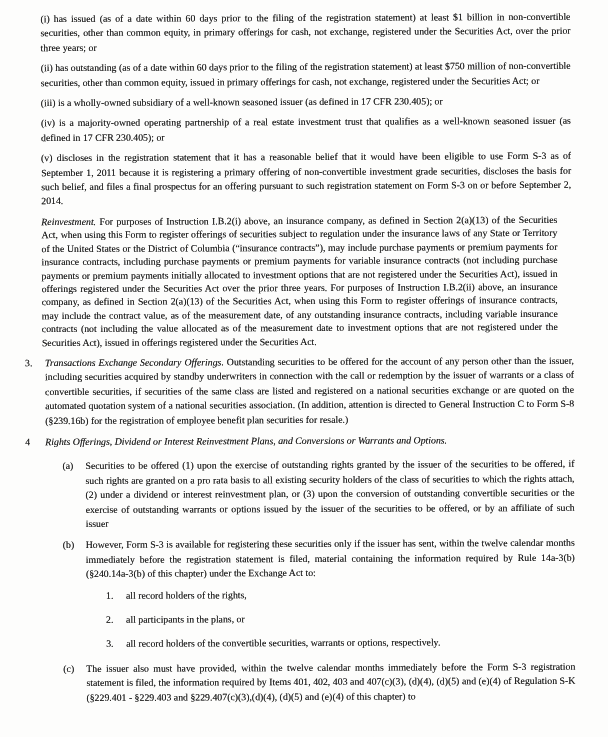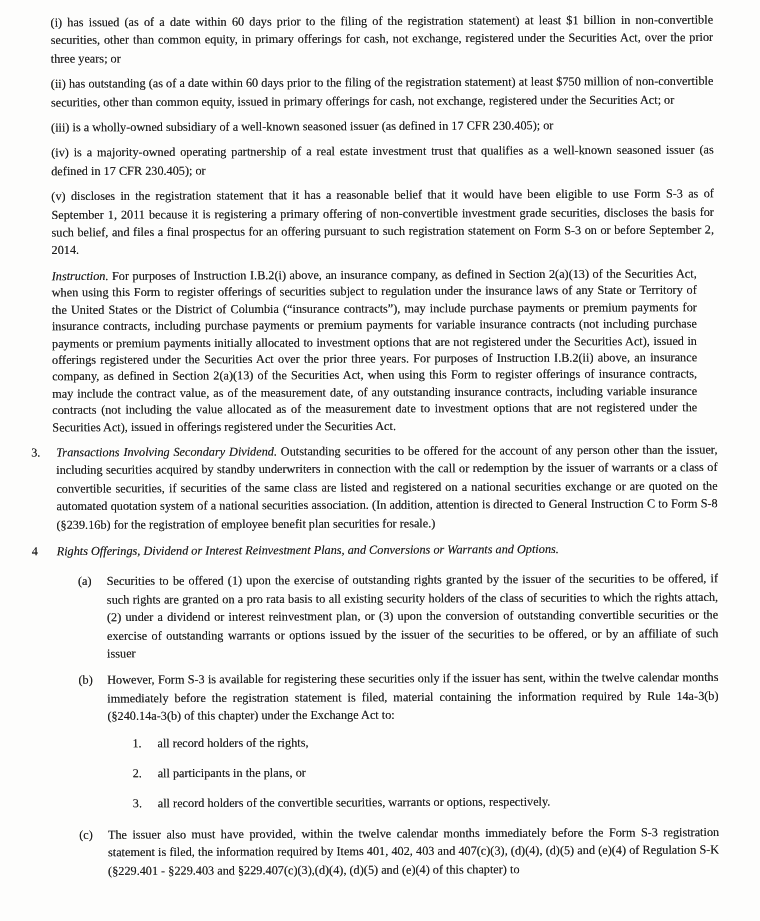--- a/index.html
+++ b/index.html
@@ -64,28 +64,28 @@
 
   <p class="clause">(ii) has outstanding (as of a date within 60 days prior to the filing of the registration statement) at least $750 million of non-convertible securities, other than common equity, issued in primary offerings for cash, not exchange, registered under the Securities Act; or</p>
 
   <p class="clause">(iii) is a wholly-owned subsidiary of a well-known seasoned issuer (as defined in 17 CFR 230.405); or</p>
 
   <p class="clause">(iv) is a majority-owned operating partnership of a real estate investment trust that qualifies as a well-known seasoned issuer (as defined in 17 CFR 230.405); or</p>
 
   <p class="clause">(v) discloses in the registration statement that it has a reasonable belief that it would have been eligible to use Form S-3 as of September 1, 2011 because it is registering a primary offering of non-convertible investment grade securities, discloses the basis for such belief, and files a final prospectus for an offering pursuant to such registration statement on Form S-3 on or before September 2, 2014.</p>
 
   <p class="instruction">
-    <i>Instruction.</i>
+    <i>Reinvestment.</i>
     <span>For purposes of Instruction I.B.2(i) above, an insurance company, as defined in Section 2(a)(13) of the Securities Act, when using this Form to register offerings of securities subject to regulation under the insurance laws of any State or Territory of the United States or the District of Columbia (“insurance contracts”), may include purchase payments or premium payments for insurance contracts, including purchase payments or premium payments for variable insurance contracts (not including purchase payments or premium payments initially allocated to investment options that are not registered under the Securities Act), issued in offerings registered under the Securities Act over the prior three years. For purposes of Instruction I.B.2(ii) above, an insurance company, as defined in Section 2(a)(13) of the Securities Act, when using this Form to register offerings of insurance contracts, may include the contract value, as of the measurement date, of any outstanding insurance contracts, including variable insurance contracts (not including the value allocated as of the measurement date to investment options that are not registered under the Securities Act), issued in offerings registered under the Securities Act.</span>
   </p>
 
   <div class="item level1">
     <span class="num">3.</span>
     <p class="body">
-      <span class="it">Transactions Involving Secondary Dividend.</span>
+      <span class="it">Transactions Exchange Secondary Offerings.</span>
       <span>Outstanding securities to be offered for the account of any person other than the issuer, including securities acquired by standby underwriters in connection with the call or redemption by the issuer of warrants or a class of convertible securities, if securities of the same class are listed and registered on a national securities exchange or are quoted on the automated quotation system of a national securities association. (In addition, attention is directed to General Instruction C to Form S-8 (§239.16b) for the registration of employee benefit plan securities for resale.)</span>
     </p>
   </div>
 
   <div class="item level1 heading-item">
     <span class="num">4</span>
     <p class="body">
       <span class="it">Rights Offerings, Dividend or Interest Reinvestment Plans, and Conversions or Warrants and Options.</span>
     </p>
   </div>

